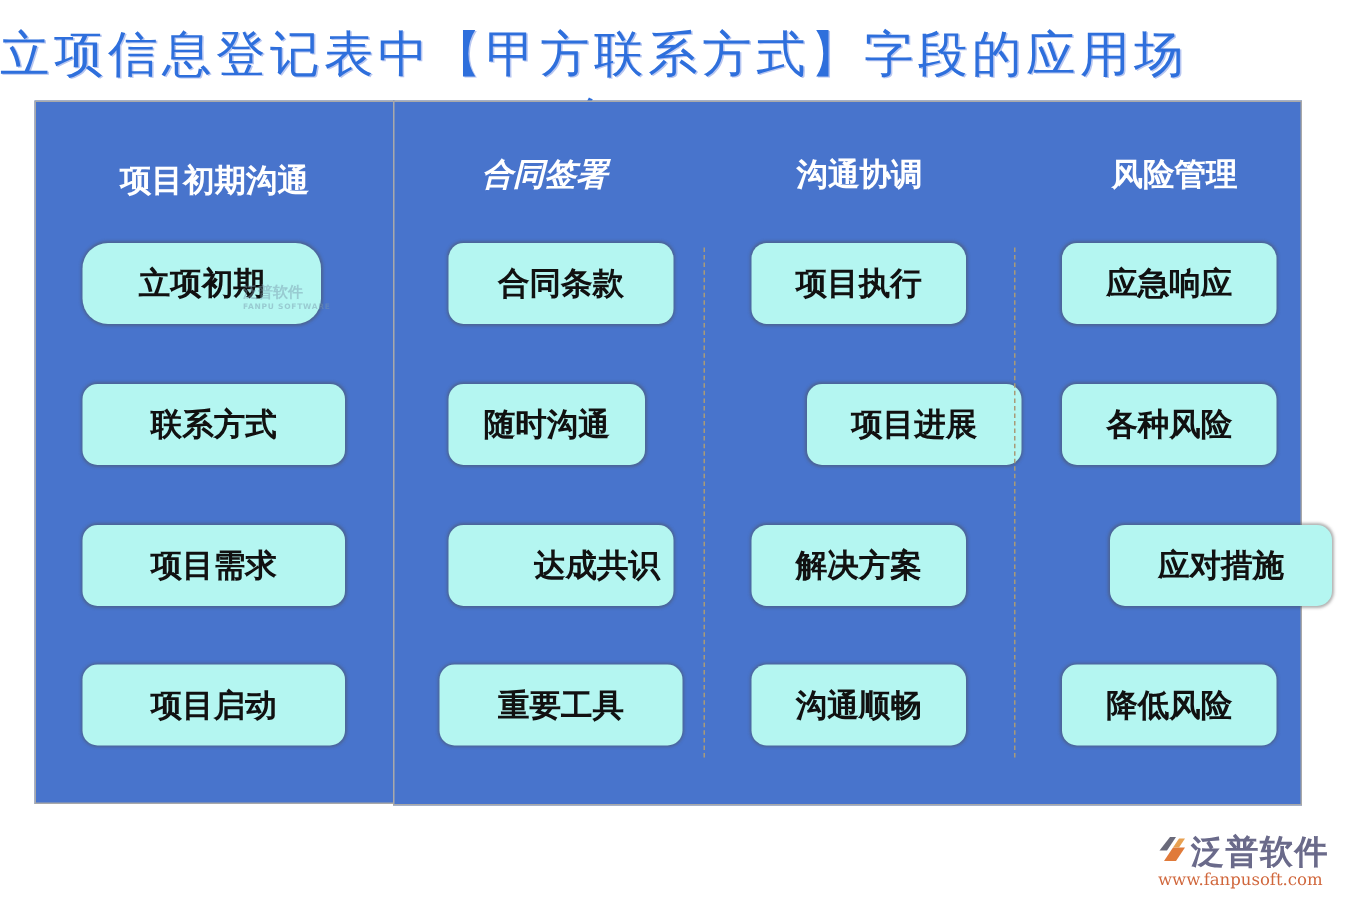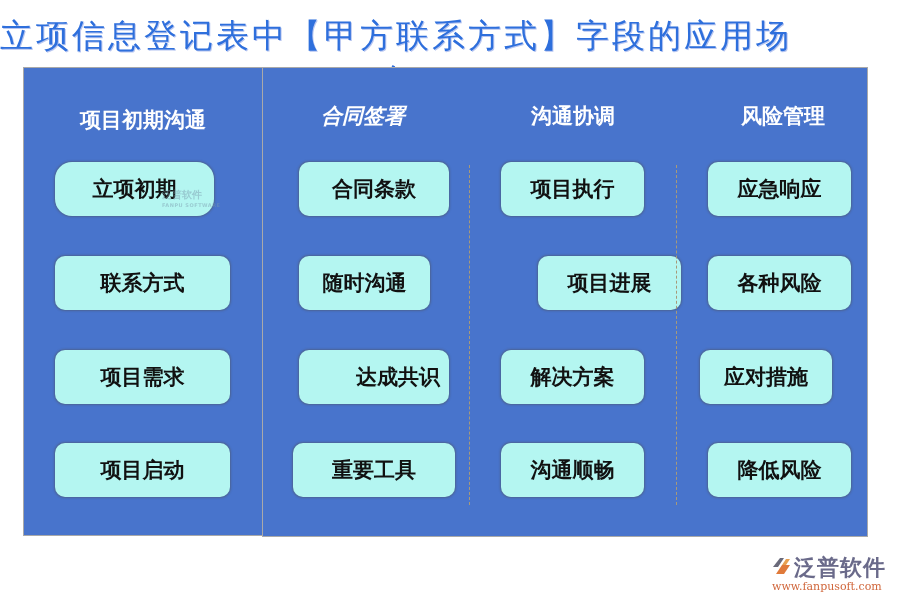--- a/index.html
+++ b/index.html
@@ -93,21 +93,21 @@
 <div class="node" style="left:501px; top:162px; width:143px;">项目执行</div>
 <div class="node" style="left:501px; top:256px; width:143px;margin-left:37px;">项目进展</div>
 <div class="node" style="left:501px; top:350px; width:143px;">解决方案</div>
 <div class="node" style="left:501px; top:443px; width:143px;">沟通顺畅</div>
 
 <div class="divider" style="left:676px; top:165px; height:340px;"></div>
 
 <div class="col-header" style="left:708px; top:102px; width:150px;">风险管理</div>
 <div class="node" style="left:708px; top:162px; width:143px;">应急响应</div>
 <div class="node" style="left:708px; top:256px; width:143px;">各种风险</div>
-<div class="node" style="left:700px; top:350px; width:132px;">应对措施</div>
+<div class="node" style="left:740px; top:350px; width:148px;">应对措施</div>
 <div class="node" style="left:708px; top:443px; width:143px;">降低风险</div>
 
 <div class="logo">
   <svg class="logo-mark" viewBox="0 0 22 22">
     <path d="M3 12 L10 3 L14 3 L8 12 Z" fill="#6a6a7a"></path>
     <path d="M6 19 L12 10 L20 10 L14 19 Z" fill="#e07a3a"></path>
     <path d="M12 10 L16 4 L20 4 L16 10 Z" fill="#e8a050"></path>
   </svg>
   <span class="logo-name">泛普软件</span>
   <span class="logo-url">www.fanpusoft.com</span>

